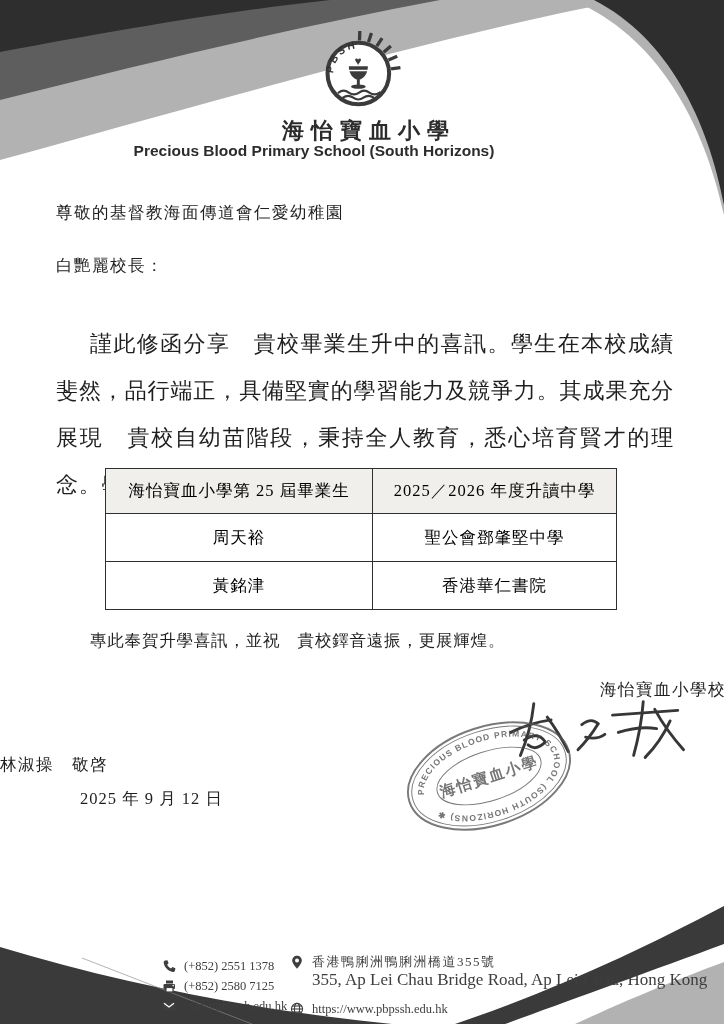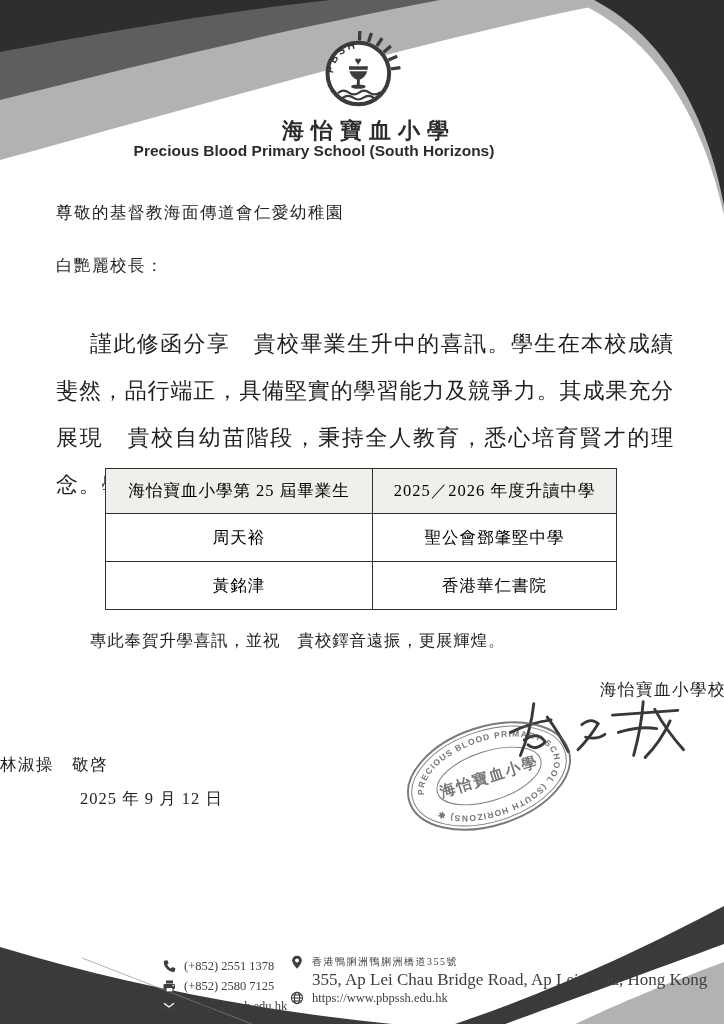--- a/index.html
+++ b/index.html
@@ -49,23 +49,23 @@
   .signature{position:absolute;left:503px;top:694px;width:196px;height:72px;}
   .signoff-name{position:absolute;left:0;top:754px;width:668px;font-size:16.5px;letter-spacing:1.5px;}
   .stamp{position:absolute;left:394px;top:712px;width:190px;height:128px;}
   .date-line{position:absolute;left:52px;top:788px;font-size:16.5px;letter-spacing:1px;margin-left:28px;}
 
   .footer{position:absolute;left:0;top:948px;width:724px;font-size:12.5px;color:#3e3e3e;}
   .f-left{position:absolute;left:162px;top:9px;display:flex;flex-direction:column;gap:2px;}
   .f-row{display:flex;align-items:center;gap:8px;height:18px;}
   .f-right{position:absolute;left:290px;top:5px;}
   .f-addr{display:flex;gap:8px;}
-  .addr-zh{font-size:10px;letter-spacing:1.5px;line-height:18px;}
+  .addr-zh{font-size:13px;letter-spacing:1.5px;line-height:18px;}
   .addr-en{font-size:17px;line-height:18px;}
-  .f-web{display:flex;align-items:center;gap:8px;margin-top:0;height:18px;}
+  .f-web{display:flex;align-items:center;gap:8px;margin-top:11px;height:18px;}
   .ficon{flex:0 0 auto;display:block;}
 </style>
 </head>
 <body>
 
 <div class="page">
 
   <svg class="deco" width="724" height="1024" viewBox="0 0 724 1024">
     <path d="M0,0 L628,0 C470,28 232,96 0,160 Z" fill="#b2b2b2"></path>
     <path d="M0,0 L440,0 C300,26 150,62 0,100 Z" fill="#5e5e5e"></path>

